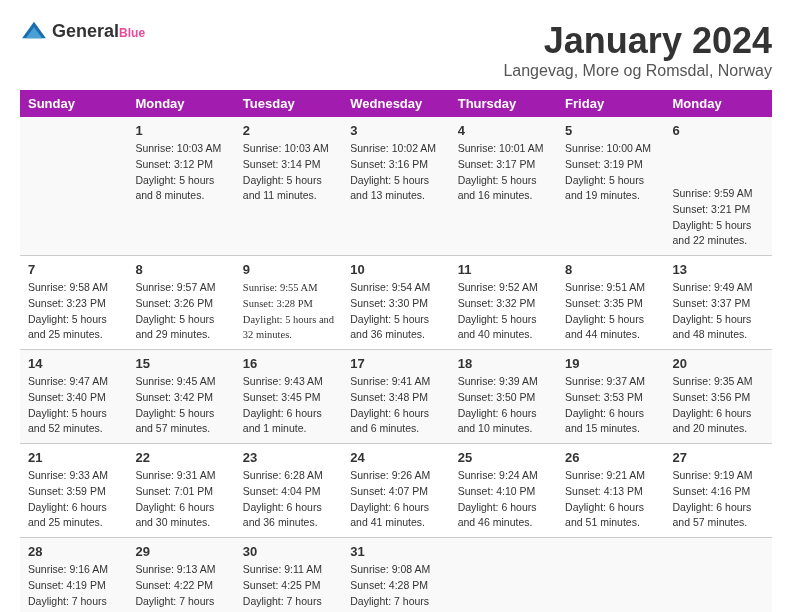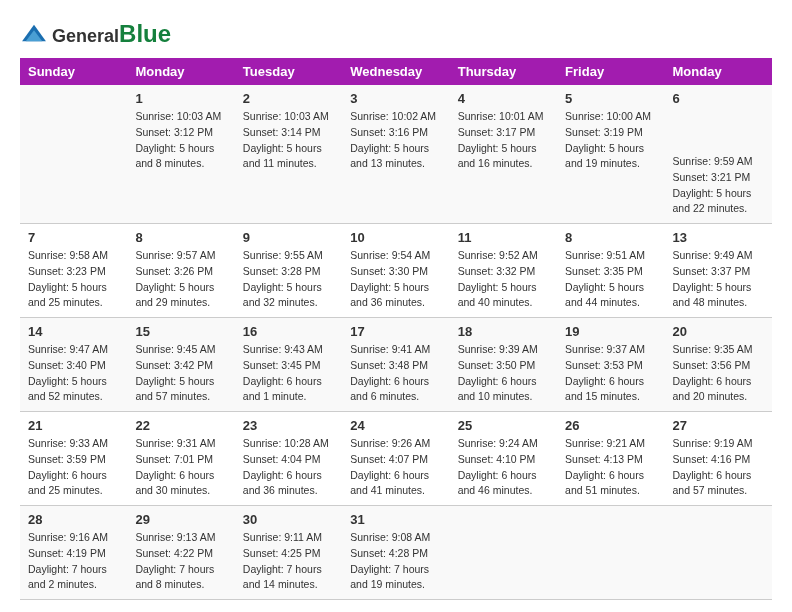--- a/index.html
+++ b/index.html
@@ -80,22 +80,26 @@
 </head>
 <body>
 
 <div class="header-section">
   <div class="logo">
     <svg class="logo-icon" viewBox="0 0 30 24" xmlns="http://www.w3.org/2000/svg">
       <polygon points="15,2 28,20 2,20" fill="#1a6eb0"></polygon>
       <polygon points="15,8 24,20 6,20" fill="#4a9fd4"></polygon>
     </svg>
     <div>
-      <span style="font-size:18px;font-weight:bold;color:#333;">General</span><span style="font-size:24px;font-weight:bold;color:#15803d;">Blue</span>
+      <span style="font-size:18px;font-weight:bold;color:#333;">General</span><span style="font-size:12px;font-weight:bold;color:#ec4899;">Blue</span>
     </div>
+  </div>
+  <div class="title-section">
+    <div class="month-title">January 2024</div>
+    <div class="location-subtitle">Langevag, More og Romsdal, Norway</div>
   </div>
 </div>
 
 <table>
   <thead>
     <tr>
       <th>Sunday</th>
       <th>Monday</th>
       <th>Tuesday</th>
       <th>Wednesday</th>
@@ -152,21 +156,21 @@
 Daylight: 5 hours and 25 minutes.</div>
         </td>
         <td>
           <div class="day-number">8</div>
           <div class="day-info" style="white-space: pre-line;">Sunrise: 9:57 AM
 Sunset: 3:26 PM
 Daylight: 5 hours and 29 minutes.</div>
         </td>
         <td>
           <div class="day-number">9</div>
-          <div class="day-info" style="white-space: pre-line;">Sunrise: 9:55 AM
+          <div class="day-info" style="white-space: pre-line; font-family: Liberation Serif, serif;">Sunrise: 9:55 AM
 Sunset: 3:28 PM
 Daylight: 5 hours and 32 minutes.</div>
         </td>
         <td>
           <div class="day-number">10</div>
           <div class="day-info" style="white-space: pre-line;">Sunrise: 9:54 AM
 Sunset: 3:30 PM
 Daylight: 5 hours and 36 minutes.</div>
         </td>
         <td>
@@ -240,21 +244,21 @@
 Daylight: 6 hours and 25 minutes.</div>
         </td>
         <td>
           <div class="day-number">22</div>
           <div class="day-info" style="white-space: pre-line;">Sunrise: 9:31 AM
 Sunset: 7:01 PM
 Daylight: 6 hours and 30 minutes.</div>
         </td>
         <td>
           <div class="day-number">23</div>
-          <div class="day-info" style="white-space: pre-line;">Sunrise: 10:28 AM
+          <div class="day-info" style="white-space: pre-line;">Sunrise: 6:28 AM
 Sunset: 4:04 PM
 Daylight: 6 hours and 36 minutes.</div>
         </td>
         <td>
           <div class="day-number">24</div>
           <div class="day-info" style="white-space: pre-line;">Sunrise: 9:26 AM
 Sunset: 4:07 PM
 Daylight: 6 hours and 41 minutes.</div>
         </td>
         <td>

